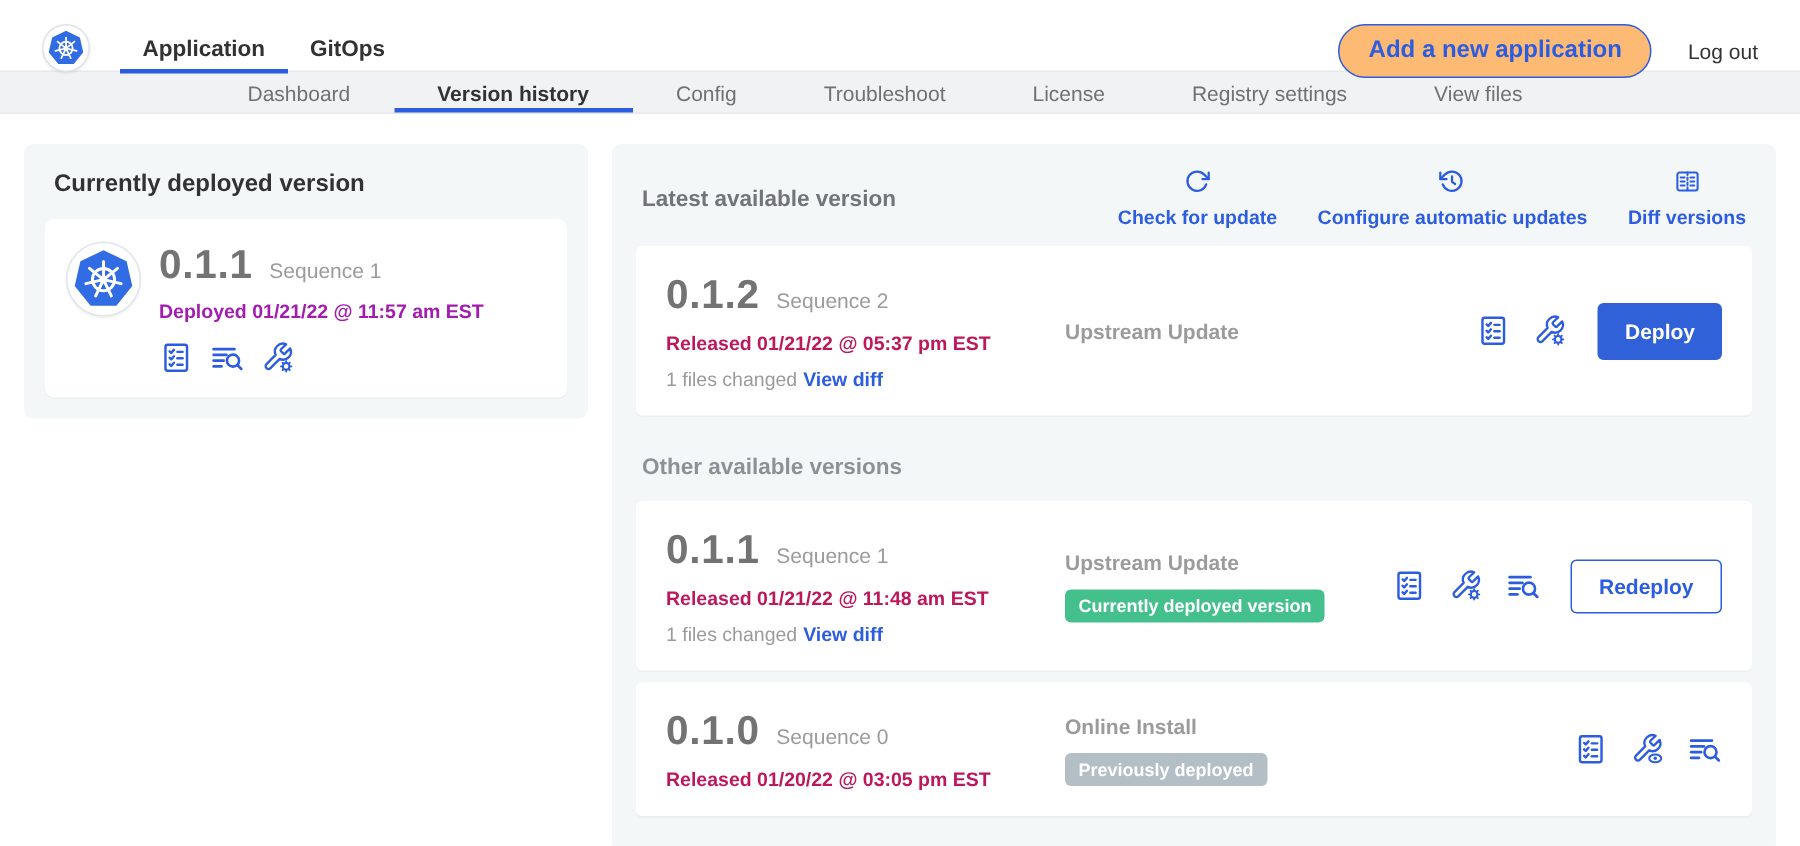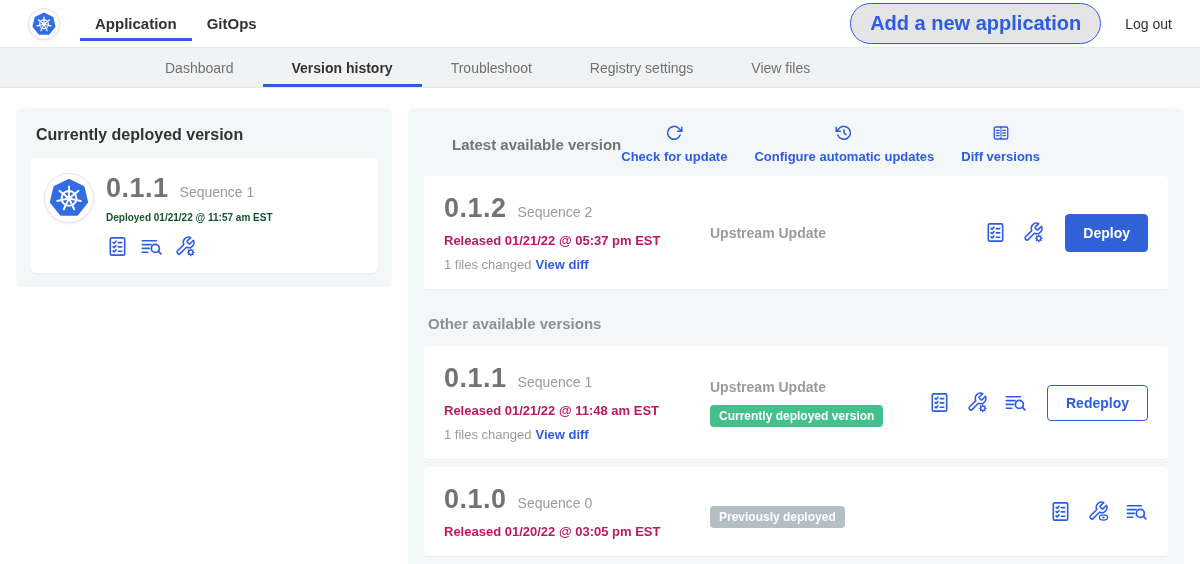--- a/index.html
+++ b/index.html
@@ -12,50 +12,50 @@
   *{box-sizing:border-box;}
   html,body{margin:0;padding:0;}
   body{
     width:1200px;height:564px;overflow:hidden;background:#fff;
     font-family:"Liberation Sans","DejaVu Sans",sans-serif;
     color:#323232;font-size:14px;
   }
   
   .topbar{
     height:48px;background:#fff;border-bottom:1px solid #e6e8ea;
-    display:flex;align-items:center;justify-content:space-between;
+    display:flex;align-items:flex-start;justify-content:space-between;
     padding:16px 28px;
   }
   .topbar-left{display:flex;align-items:stretch;}
   .logo-circle{
     width:32px;height:32px;border-radius:50%;background:#fff;
     border:1px solid #dfe3e6;box-shadow:0 1px 2px rgba(0,0,0,.08);
     display:flex;align-items:center;justify-content:center;align-self:center;
   }
   .logo-circle svg{width:24px;height:24px;display:block;}
   .app-tabs{display:flex;margin-left:20px;}
   .app-tab{
     position:relative;display:flex;align-items:center;padding:0 15px;
     font-size:15px;font-weight:700;color:#323232;cursor:pointer;
   }
   .app-tab.active::after{
     content:"";position:absolute;left:0;right:0;bottom:-1px;height:3px;
     background:var(--accent-blue);
   }
   .topbar-right{display:flex;align-items:center;gap:24px;}
   .add-app-btn{
-    background:#e5e5e5;color:var(--accent-blue);
+    background:#fdba74;color:var(--accent-blue);
     border:1px solid var(--accent-blue);border-radius:999px;
-    font-family:inherit;font-size:20px;font-weight:700;
+    font-family:inherit;font-size:16px;font-weight:700;
     padding:8px 19px;cursor:pointer;
   }
   .logout{font-size:14px;color:#323232;cursor:pointer;}
   
   .subnav{
-    height:40px;background:#f0f2f4;border-bottom:1px solid #e6e8ea;
+    height:28px;background:#f0f2f4;border-bottom:1px solid #e6e8ea;
   }
   .subnav-inner{display:flex;height:100%;margin-left:136px;}
   .subnav-tab{
     position:relative;display:flex;align-items:center;padding:0 29px;
     font-size:14px;color:#717171;cursor:pointer;white-space:nowrap;
   }
   .subnav-tab.active{color:#323232;font-weight:700;}
   .subnav-tab.active::after{
     content:"";position:absolute;left:0;right:0;bottom:0;height:3px;
     background:var(--accent-blue);
@@ -72,26 +72,26 @@
   }
   .k8s-badge{
     width:50px;height:50px;border-radius:50%;background:#fff;flex:none;
     border:1px solid #e2e6e9;box-shadow:0 1px 2px rgba(0,0,0,.08);
     display:flex;align-items:center;justify-content:center;
   }
   .k8s-badge svg{width:40px;height:40px;display:block;}
   .ver-row{display:flex;align-items:baseline;gap:11px;}
   .ver-num{font-size:27px;font-weight:800;color:#737373;letter-spacing:.5px;}
   .seq{font-size:14px;color:#9b9b9b;}
-  .deployed-date{margin-top:8px;font-size:10px;color:#14532d;font-weight:600;}
+  .deployed-date{margin-top:8px;font-size:13px;color:#a21caf;font-weight:600;}
   .icon-row{margin-top:12px;display:flex;align-items:center;gap:11px;}
   .i{width:23px;height:23px;color:var(--accent-blue);display:block;cursor:pointer;}
   
   .available-panel{flex:1;padding:12px 16px 16px;}
-  .panel-head{display:flex;align-items:center;padding:4px 4px 12px;margin-left:24px;}
+  .panel-head{display:flex;align-items:center;justify-content:space-between;padding:4px 4px 12px;}
   .panel-title{font-size:15px;font-weight:600;color:#717478;}
   .panel-actions{display:flex;align-items:center;gap:27px;}
   .action-link{
     display:flex;align-items:center;gap:7px;color:var(--accent-blue);
     font-size:13px;font-weight:700;cursor:pointer;text-decoration:none;white-space:nowrap;flex-direction:column;
   }
   .action-link .i{width:18px;height:18px;}
   .version-card{
     background:#fff;border-radius:4px;box-shadow:0 1px 1px rgba(0,0,0,.04);
     padding:17px 20px;display:flex;align-items:center;margin-bottom:8px;
@@ -227,21 +227,23 @@
   <div class="topbar-right">
     <button class="add-app-btn">Add a new application</button>
     <span class="logout">Log out</span>
   </div>
 </header>
 
 <nav class="subnav">
   <div class="subnav-inner">
     <div class="subnav-tab">Dashboard</div>
     <div class="subnav-tab active">Version history</div>
+    <div class="subnav-tab">Config</div>
     <div class="subnav-tab">Troubleshoot</div>
+    <div class="subnav-tab">License</div>
     <div class="subnav-tab">Registry settings</div>
     <div class="subnav-tab">View files</div>
   </div>
 </nav>
 
 <main class="content">
 
   <aside class="panel deployed-panel">
     <h2 class="deployed-title">Currently deployed version</h2>
     <div class="deployed-card">
@@ -354,20 +356,21 @@
 
     <div class="version-card">
       <div class="vc-left">
         <div class="ver-row">
           <span class="ver-num">0.1.0</span>
           <span class="seq">Sequence 0</span>
         </div>
         <div class="released">Released 01/20/22 @ 03:05 pm EST</div>
       </div>
       <div class="vc-mid">
+        <div class="source">Online Install</div>
         <span class="badge muted">Previously deployed</span>
       </div>
       <div class="vc-right">
         <svg class="i">
             <use href="#icon-checklist"></use>
           </svg>
         <svg class="i">
             <use href="#icon-wrench-eye"></use>
           </svg>
         <svg class="i">

